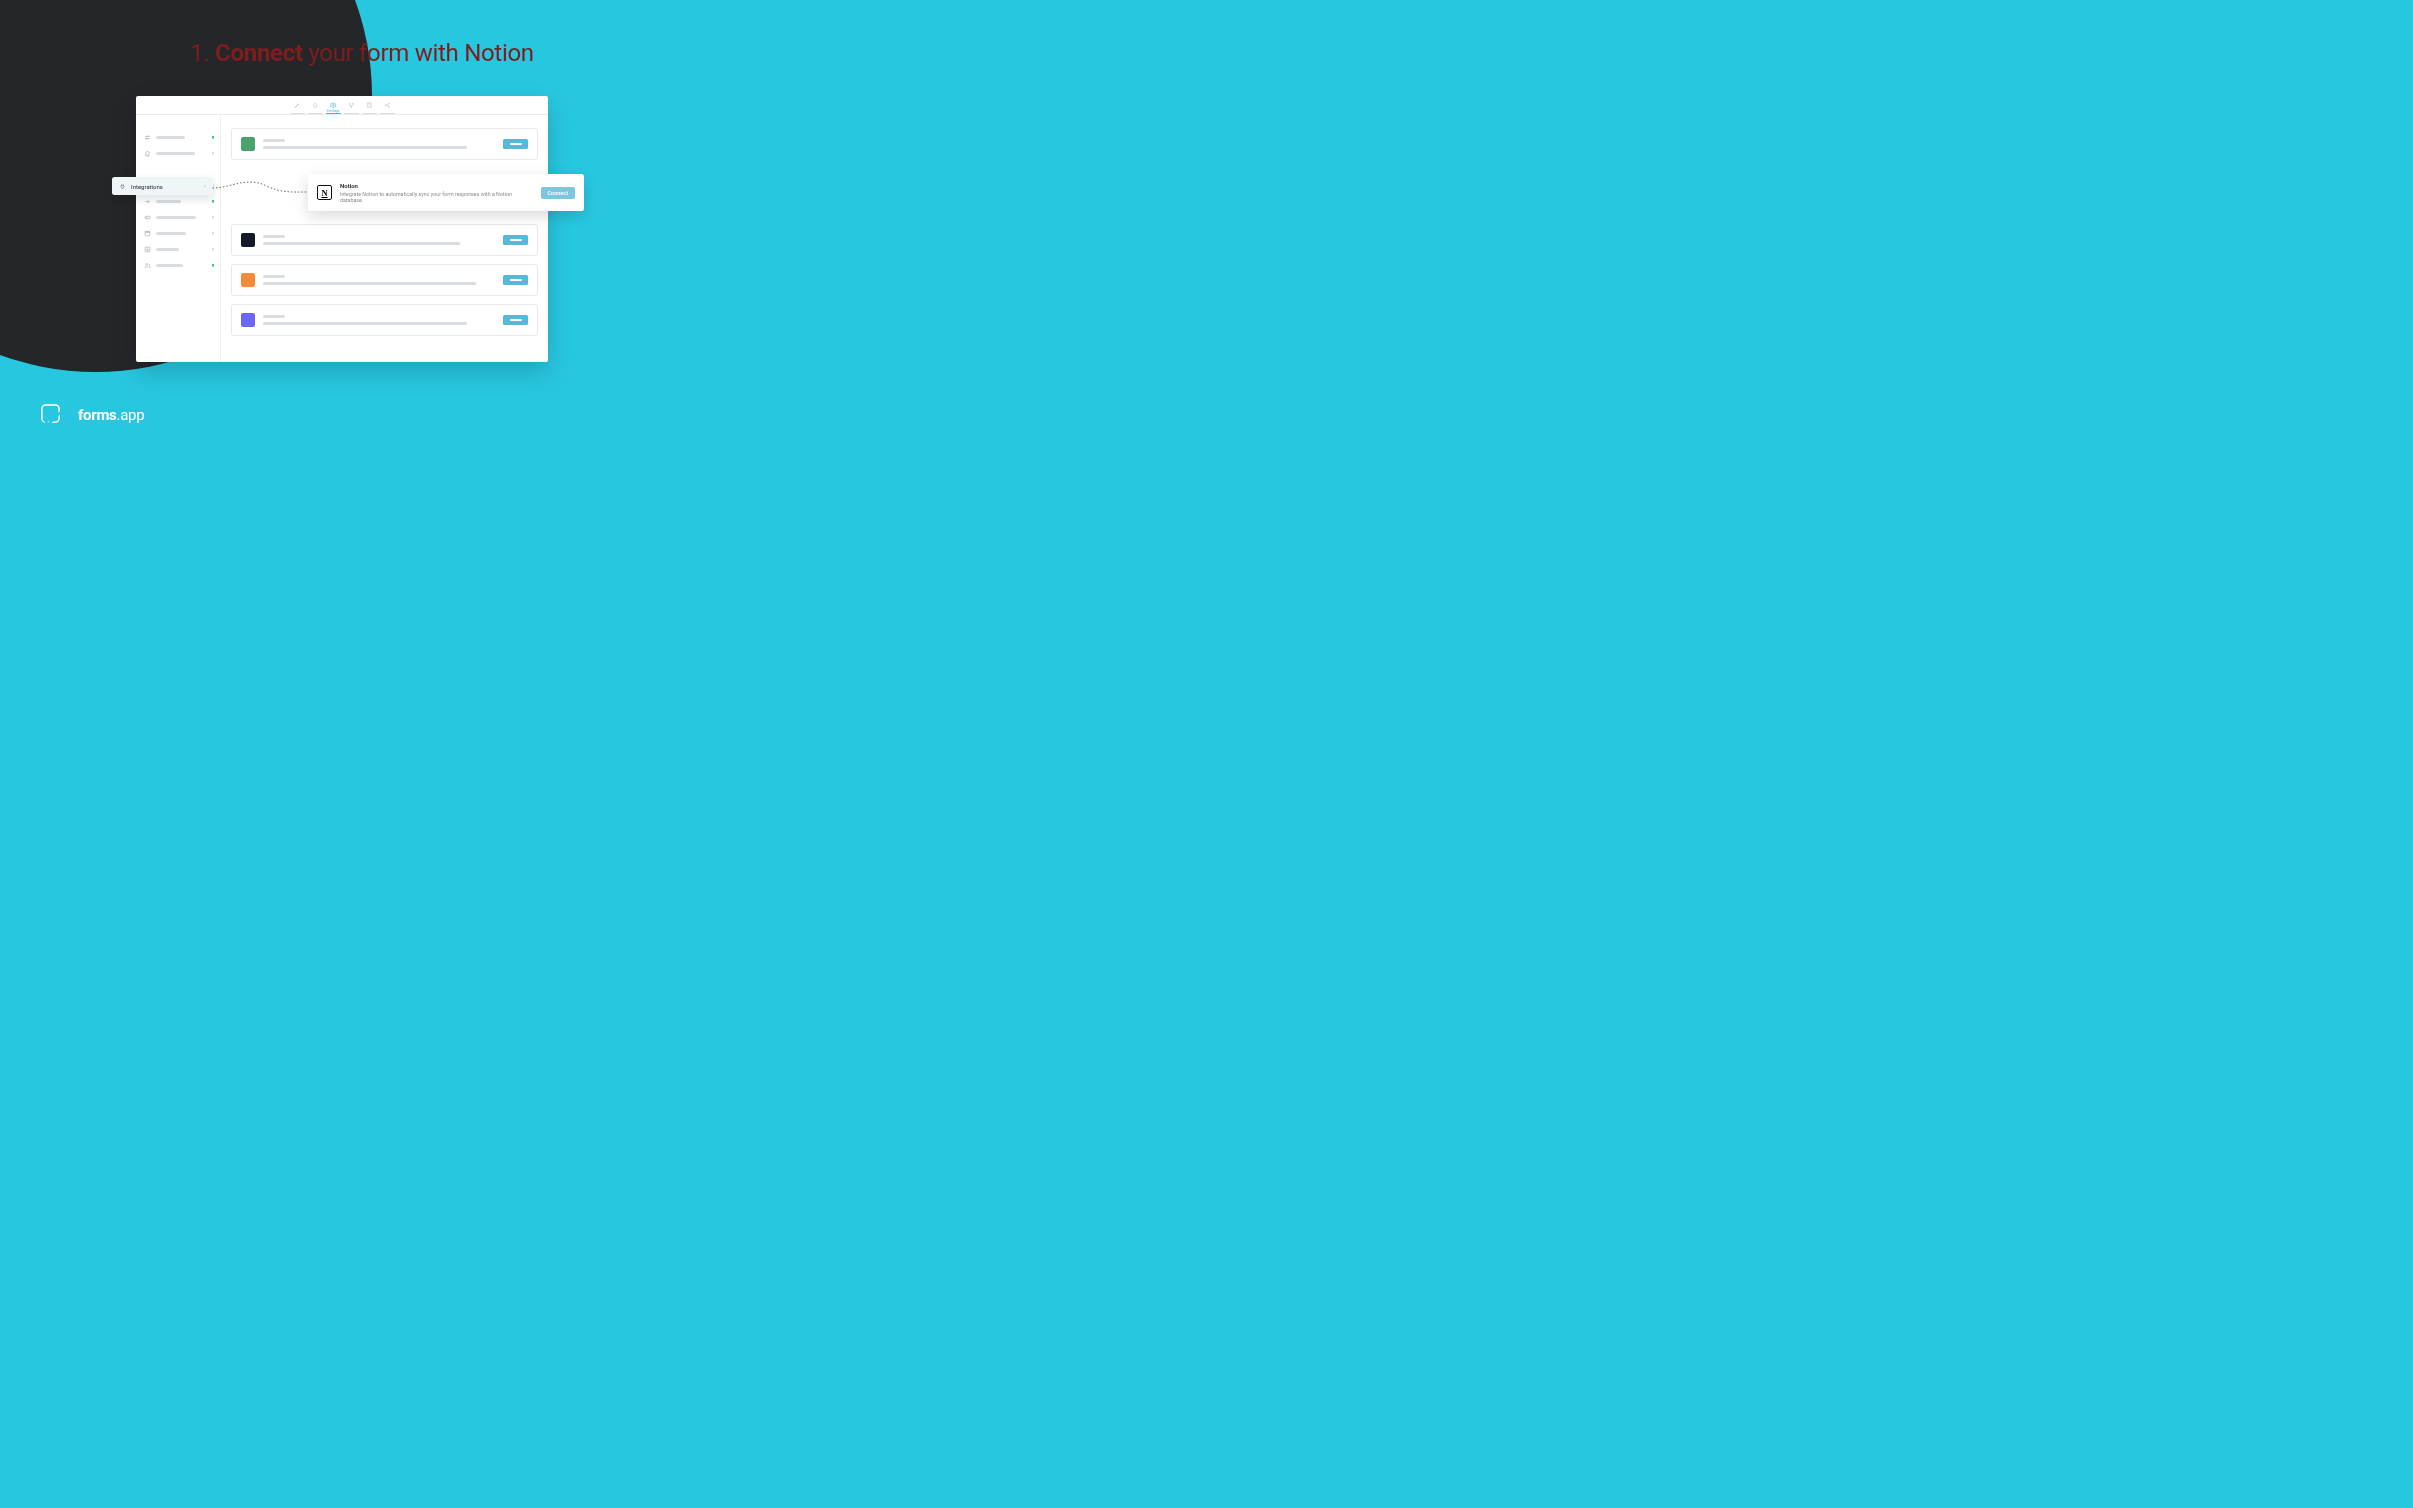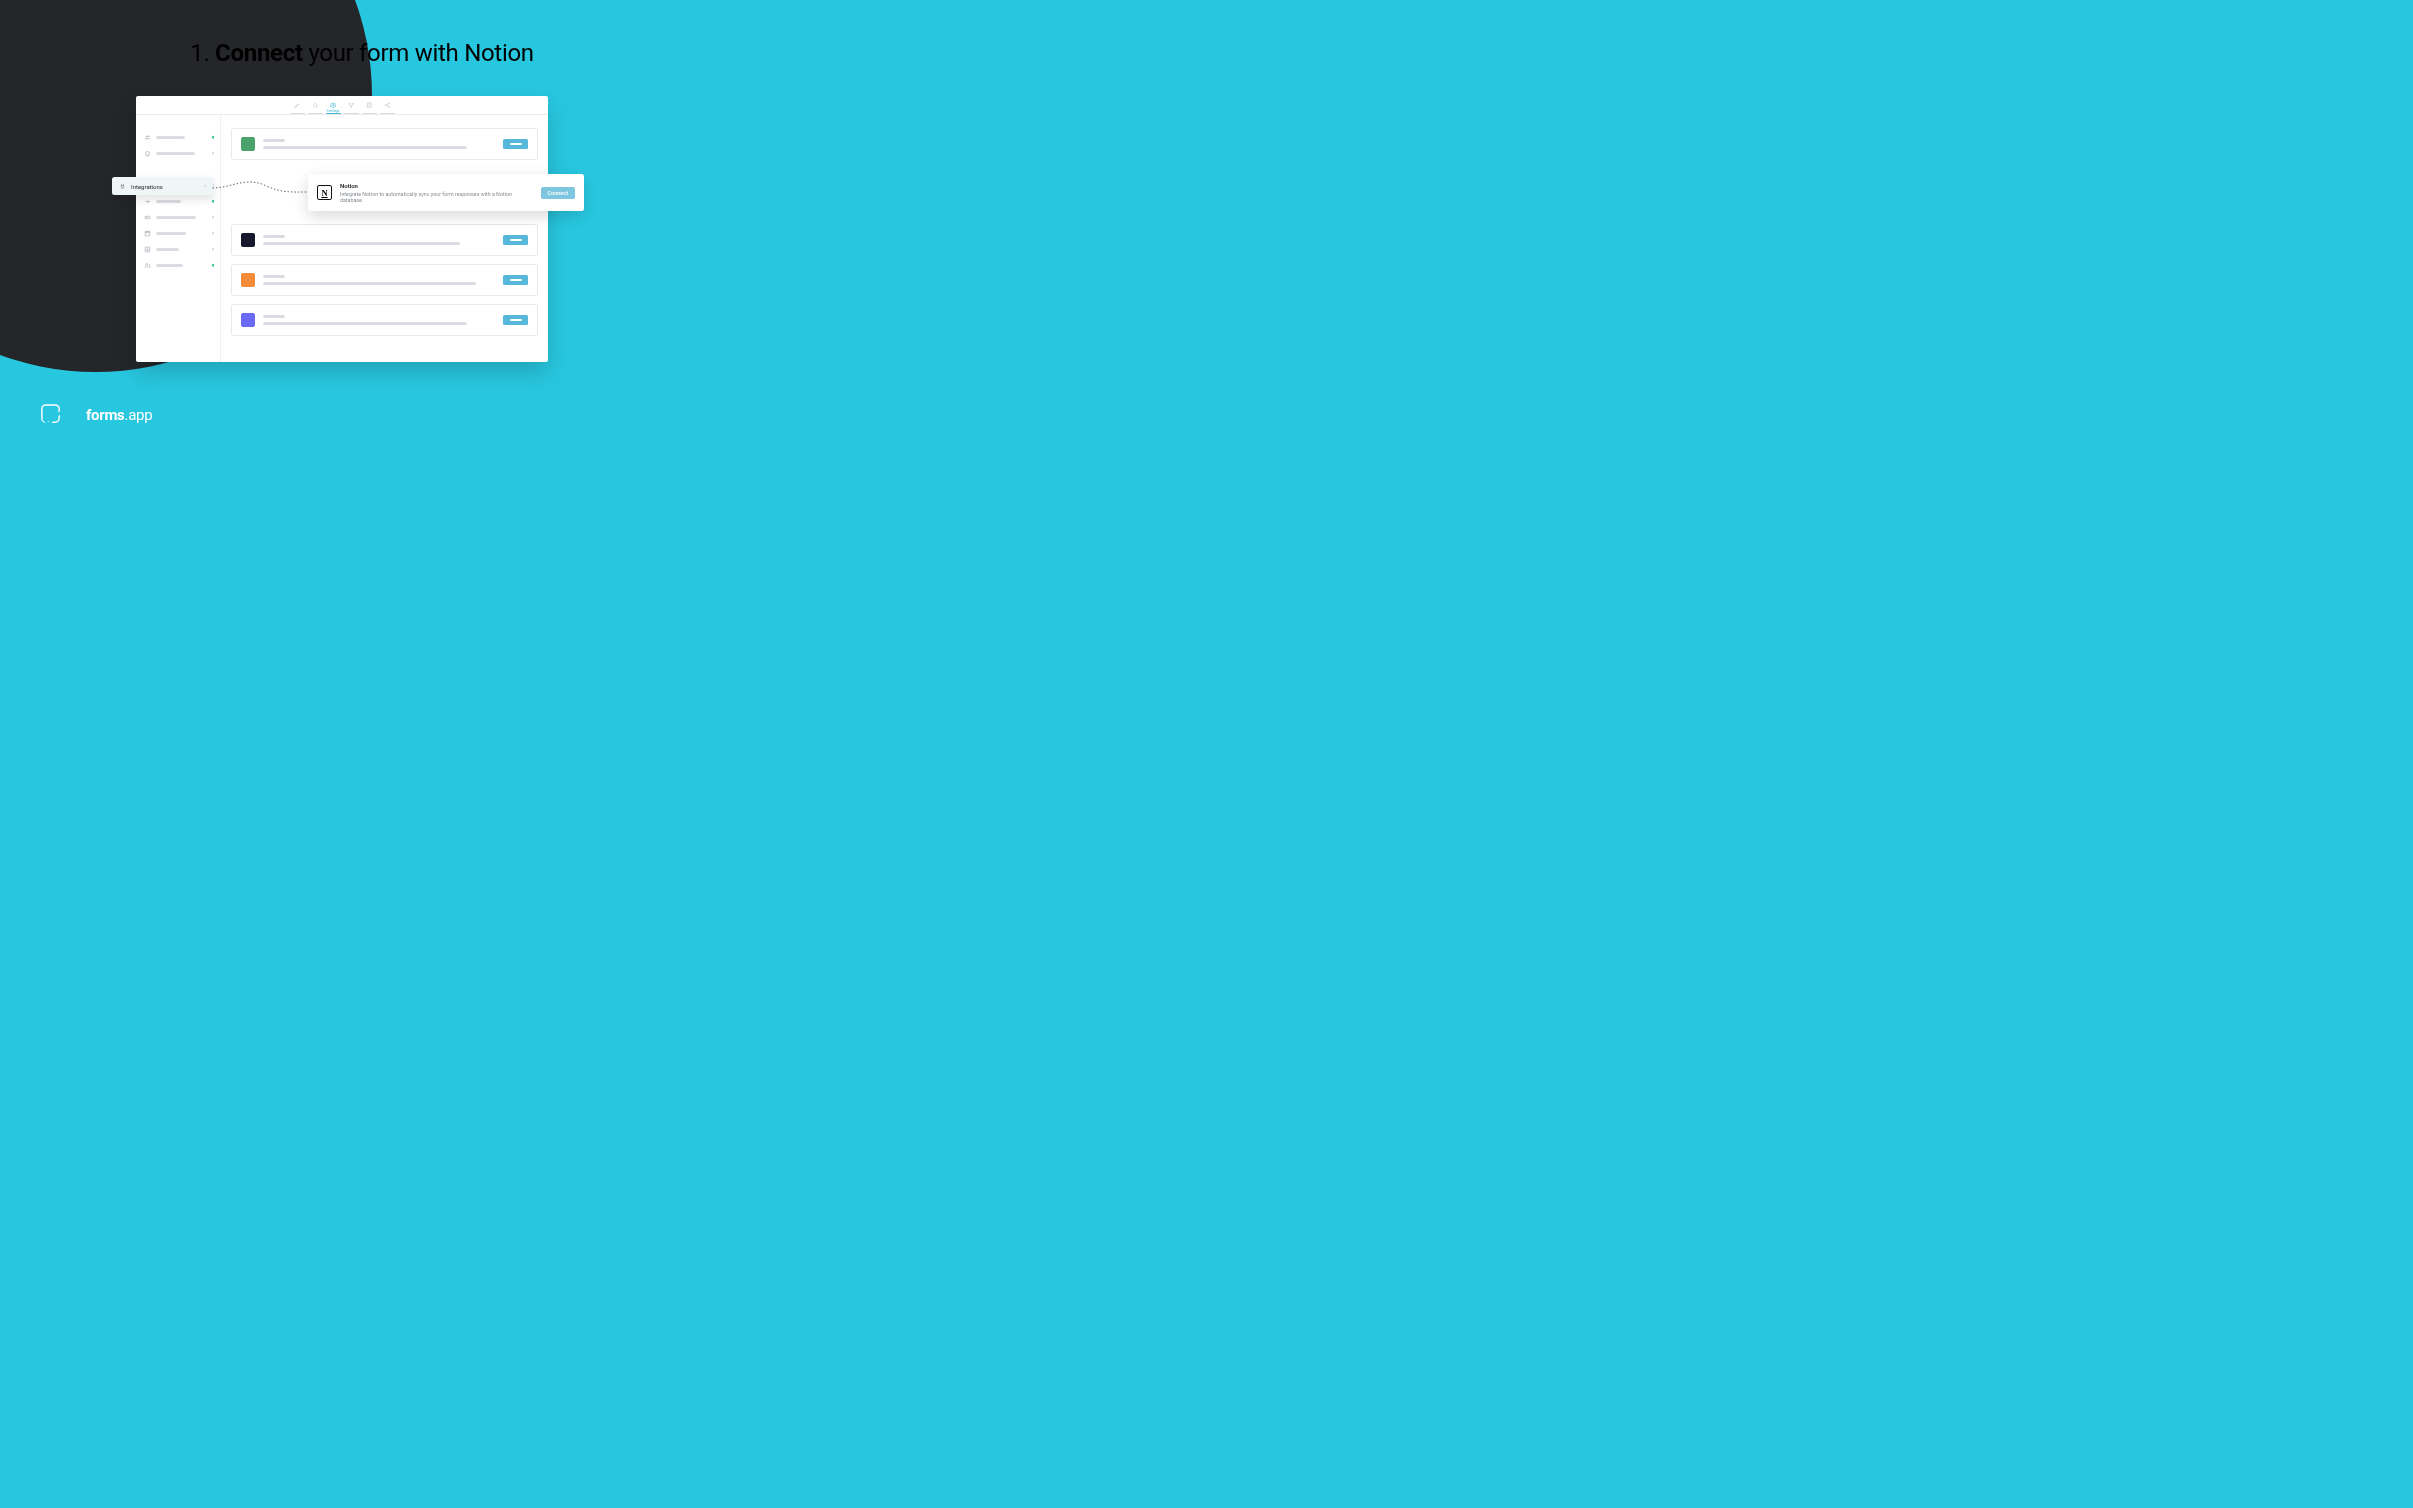--- a/index.html
+++ b/index.html
@@ -19,21 +19,21 @@
     width: 553px;
     height: 553px;
     background: #252629;
     border-radius: 50%;
   }
   .headline {
     position: absolute;
     width: 100%;
     top: 39px;
     text-align: center;
-    color: #000000;
+    color: #7f1d1d;
     font-size: 24px;
     font-weight: 400;
     letter-spacing: -0.3px;
   }
   .headline .num { font-weight: 400; }
   .headline .bold { font-weight: 700; }
 
   
   .window {
     position: absolute;
@@ -232,21 +232,21 @@
     font-weight:500;
   }
 
   
   .brand {
     position: absolute;
     left: 39px;
     bottom: 27px;
     display: flex;
     align-items: center;
-    gap: 24px;
+    gap: 16px;
     color: #fff;
   }
   .brand .mark {
     width: 23px; height: 23px;
     position: relative;
   }
   .brand .txt {
     font-size: 15px;
     font-weight: 700;
     letter-spacing: -0.3px;

